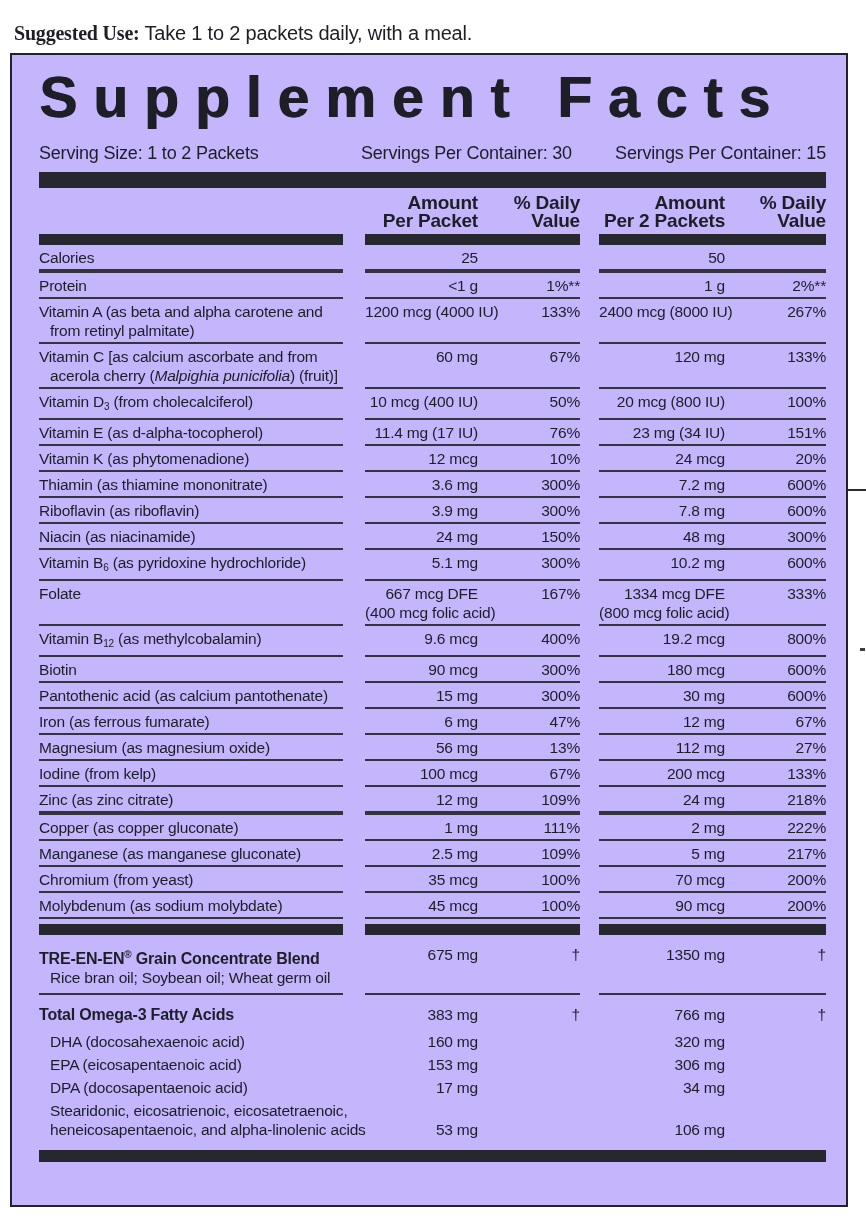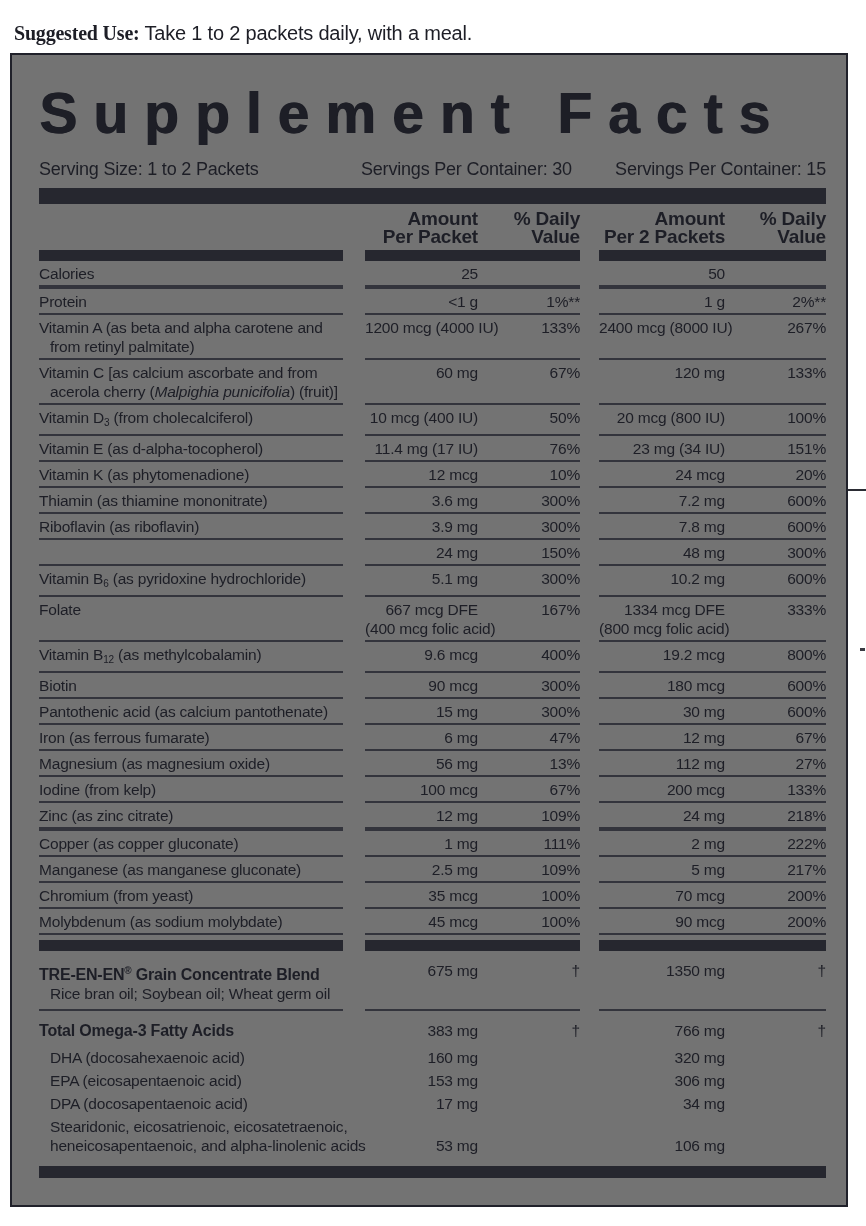--- a/index.html
+++ b/index.html
@@ -5,21 +5,21 @@
   html,body{margin:0;padding:0;}
   body{
     position:relative;width:866px;height:1226px;background:#ffffff;overflow:hidden;
     font-family:"Liberation Sans","DejaVu Sans",sans-serif;color:#1d1e26;
     -webkit-font-smoothing:antialiased;
   }
   .suggested{padding:22px 0 0 14px;font-size:20px;letter-spacing:-0.2px;}
   .suggested .b{font-weight:bold;font-family:Liberation Serif, serif;}
   .panel{
     margin-left:10px;width:838px;height:1154px;border:2px solid #20212a;
-    box-sizing:border-box;background:#737373;padding:16px 20px 0 27px;margin-top:8px;
+    box-sizing:border-box;background:#c4b5fd;padding:0 20px 0 27px;margin-top:8px;
   }
   .title{
     margin-top:9px;font-size:57px;font-weight:bold;line-height:66px;
     letter-spacing:16px;white-space:nowrap;overflow:hidden;color:#1d1e26;
     text-shadow:1px 0 0 currentColor;
   }
   .servingrow{display:flex;margin-top:13px;font-size:18px;letter-spacing:-0.2px;}
   .servingrow .ss{width:322px;}
   .servingrow .s30{width:252px;}
   .servingrow .s15{margin-left:auto;}
@@ -262,20 +262,23 @@
           <div class="vline">7.8 mg</div>
         </div>
         <div class="cell val d2">600%</div>
       </div>
       <div class="grid rr">
         <div class="seg s1"></div>
         <div class="seg s2"></div>
         <div class="seg s3"></div>
       </div>
       <div class="grid row">
+        <div class="cell name">
+          <div class="nline"><span>Niacin (as niacinamide)</span></div>
+        </div>
         <div class="cell val a1">
           <div class="vline">24 mg</div>
         </div>
         <div class="cell val d1">150%</div>
         <div class="cell val a2">
           <div class="vline">48 mg</div>
         </div>
         <div class="cell val d2">300%</div>
       </div>
       <div class="grid rr">

